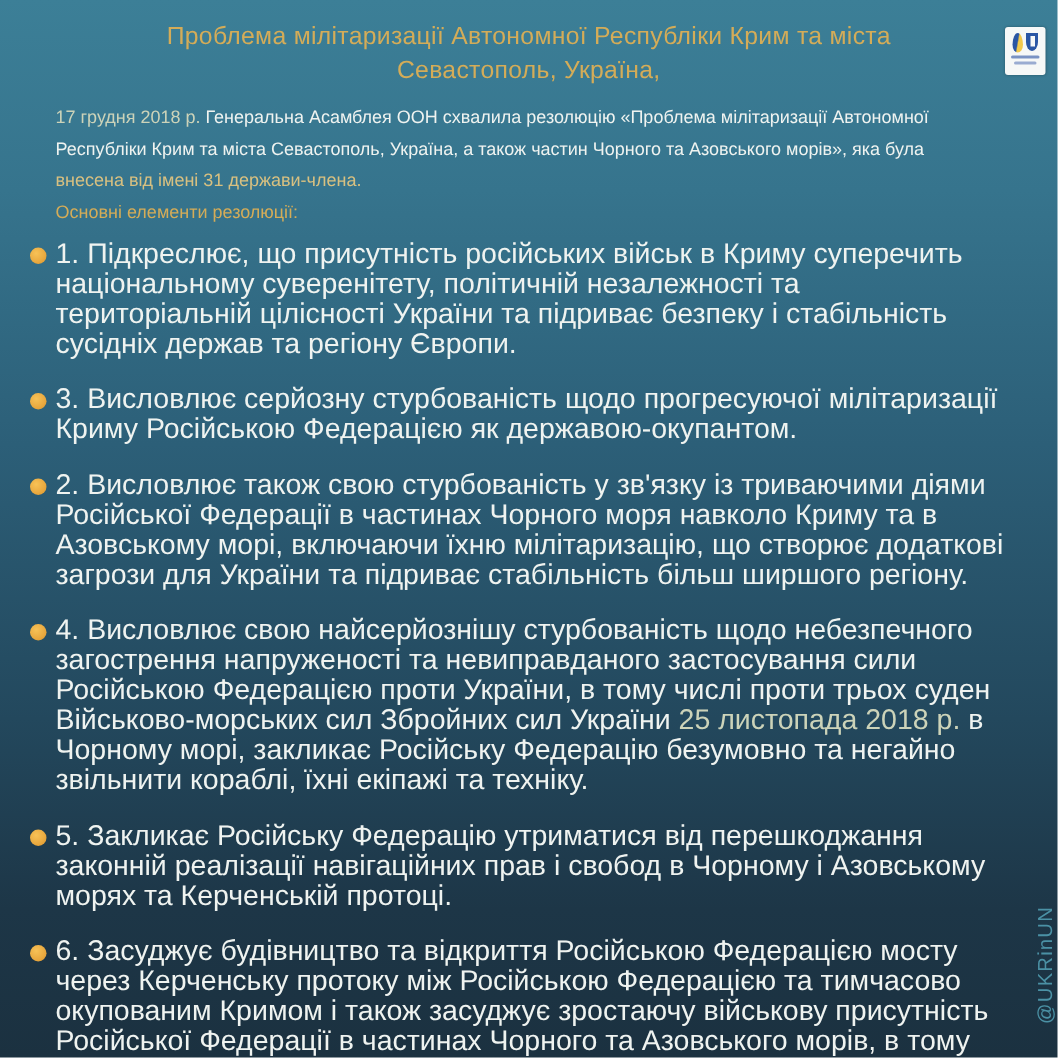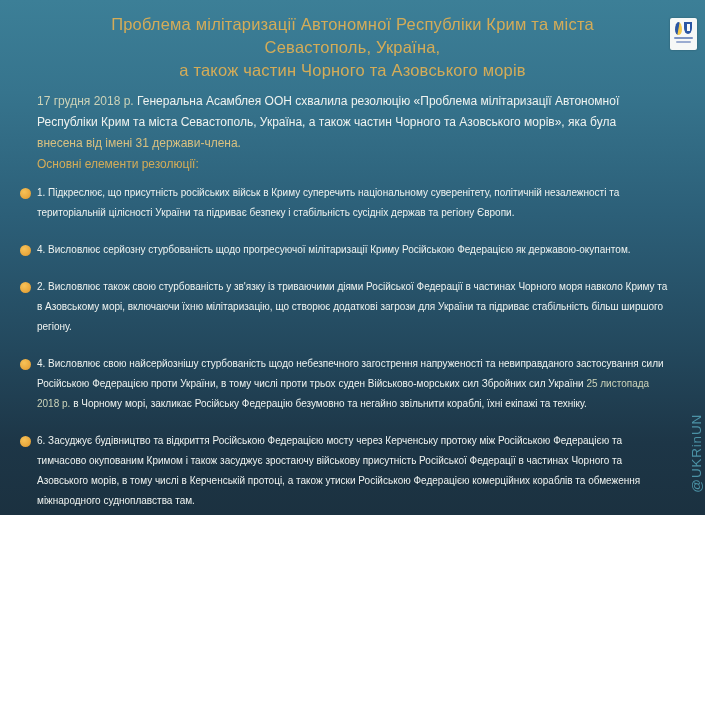--- a/index.html
+++ b/index.html
@@ -3,21 +3,21 @@
 <meta charset="utf-8">
 <style>
   * { margin:0; padding:0; box-sizing:border-box; }
   html,body { width:705px; height:705px; }
   body {
     font-family:"Liberation Sans","DejaVu Sans",sans-serif;
     overflow:hidden;
   }
   .poster {
     position:relative;
-    width:705px; height:515px;
+    width:705px; height:705px;
     background:linear-gradient(180deg,#3C7F97 0%,#36748D 18%,#2C5F78 42%,#23485D 68%,#1D3647 86%,#1B3140 100%);
     color:#EFF3F0;
     overflow:hidden;
   }
   .header {
     padding:13px 60px 0 60px;
     text-align:center;
   }
   .title {
     color:#D4AC58;
@@ -68,21 +68,21 @@
     line-height:21px;
   }
   ul.items {
     list-style:none;
     margin:8px 36px 0 20px;
   }
   ul.items li {
     position:relative;
     padding-left:17px;
     margin-bottom:17px;
-    font-size:10px;
+    font-size:19px;
     line-height:20px;
   }
   ul.items li:last-child { margin-bottom:4px; }
   .bullet {
     position:absolute; left:0; top:4.5px;
     width:11px; height:11px;
     border-radius:50%;
     background:radial-gradient(circle at 38% 35%, #F7C257 0%, #E9A93F 60%, #D8922A 100%);
   }
   .watermark {
@@ -97,21 +97,20 @@
   }
 </style>
 </head>
 <body>
 
 <div class="poster">
 
   <div class="header">
     <div class="title">
       <span>Проблема мілітаризації Автономної Республіки Крим та міста Севастополь, Україна,</span><br>
-      <span>а також частин Чорного та Азовського морів</span>
     </div>
   </div>
 
   <div class="logo" title="">
     <div class="logo-shapes">
       <span class="logo-flame"></span>
       <span class="logo-shield"></span>
     </div>
     <div class="logo-textlines">
         <i></i>
@@ -125,29 +124,33 @@
 
   <div class="section-heading">Основні елементи резолюції:</div>
 
   <ul class="items">
     <li>
       <span class="bullet"></span>
       <span>1. Підкреслює, що присутність російських військ в Криму суперечить національному суверенітету, політичній незалежності та територіальній цілісності України та підриває безпеку і стабільність сусідніх держав та регіону Європи.</span>
     </li>
     <li>
       <span class="bullet"></span>
-      <span>4. Висловлює серйозну стурбованість щодо прогресуючої мілітаризації Криму Російською Федерацією як державою-окупантом.</span>
+      <span>3. Висловлює серйозну стурбованість щодо прогресуючої мілітаризації Криму Російською Федерацією як державою-окупантом.</span>
     </li>
     <li>
       <span class="bullet"></span>
       <span>2. Висловлює також свою стурбованість у зв'язку із триваючими діями Російської Федерації в частинах Чорного моря навколо Криму та в Азовському морі, включаючи їхню мілітаризацію, що створює додаткові загрози для України та підриває стабільність більш ширшого регіону.</span>
     </li>
     <li>
       <span class="bullet"></span>
       <span><span>4. Висловлює свою найсерйознішу стурбованість щодо небезпечного загострення напруженості та невиправданого застосування сили Російською Федерацією проти України, в тому числі проти трьох суден Військово-морських сил Збройних сил України </span><span class="date-tint">25 листопада 2018 р.</span><span> в Чорному морі, закликає Російську Федерацію безумовно та негайно звільнити кораблі, їхні екіпажі та техніку.</span></span>
+    </li>
+    <li>
+      <span class="bullet"></span>
+      <span>5. Закликає Російську Федерацію утриматися від перешкоджання законній реалізації навігаційних прав і свобод в Чорному і Азовському морях та Керченській протоці.</span>
     </li>
     <li>
       <span class="bullet"></span>
       <span>6. Засуджує будівництво та відкриття Російською Федерацією мосту через Керченську протоку між Російською Федерацією та тимчасово окупованим Кримом і також засуджує зростаючу військову присутність Російської Федерації в частинах Чорного та Азовського морів, в тому числі в Керченській протоці, а також утиски Російською Федерацією комерційних кораблів та обмеження міжнародного судноплавства там.</span>
     </li>
 
   </ul>
 
   <div class="watermark">@UKRinUN</div>
 

